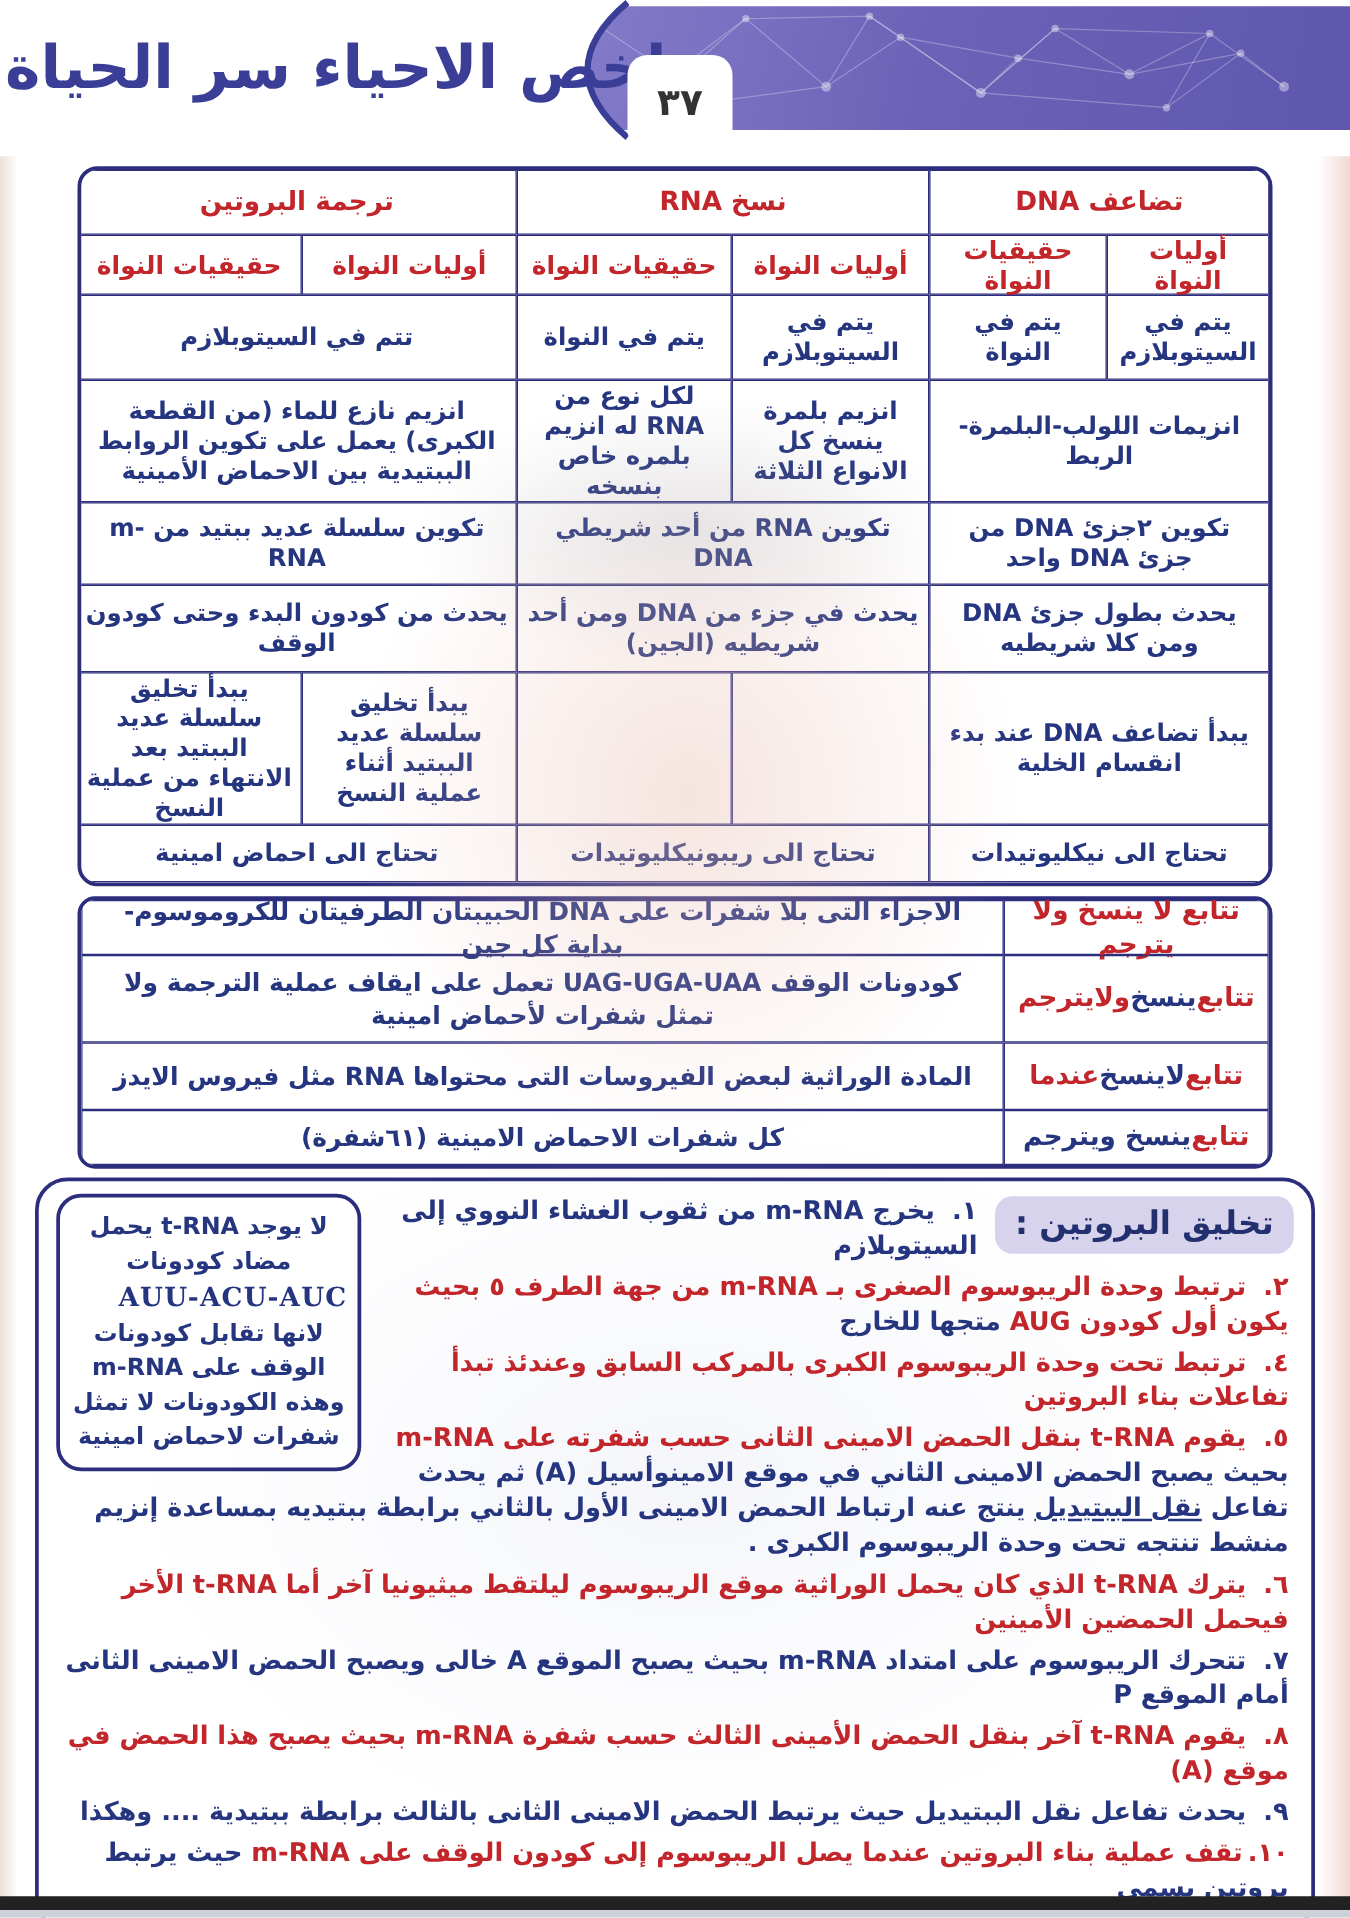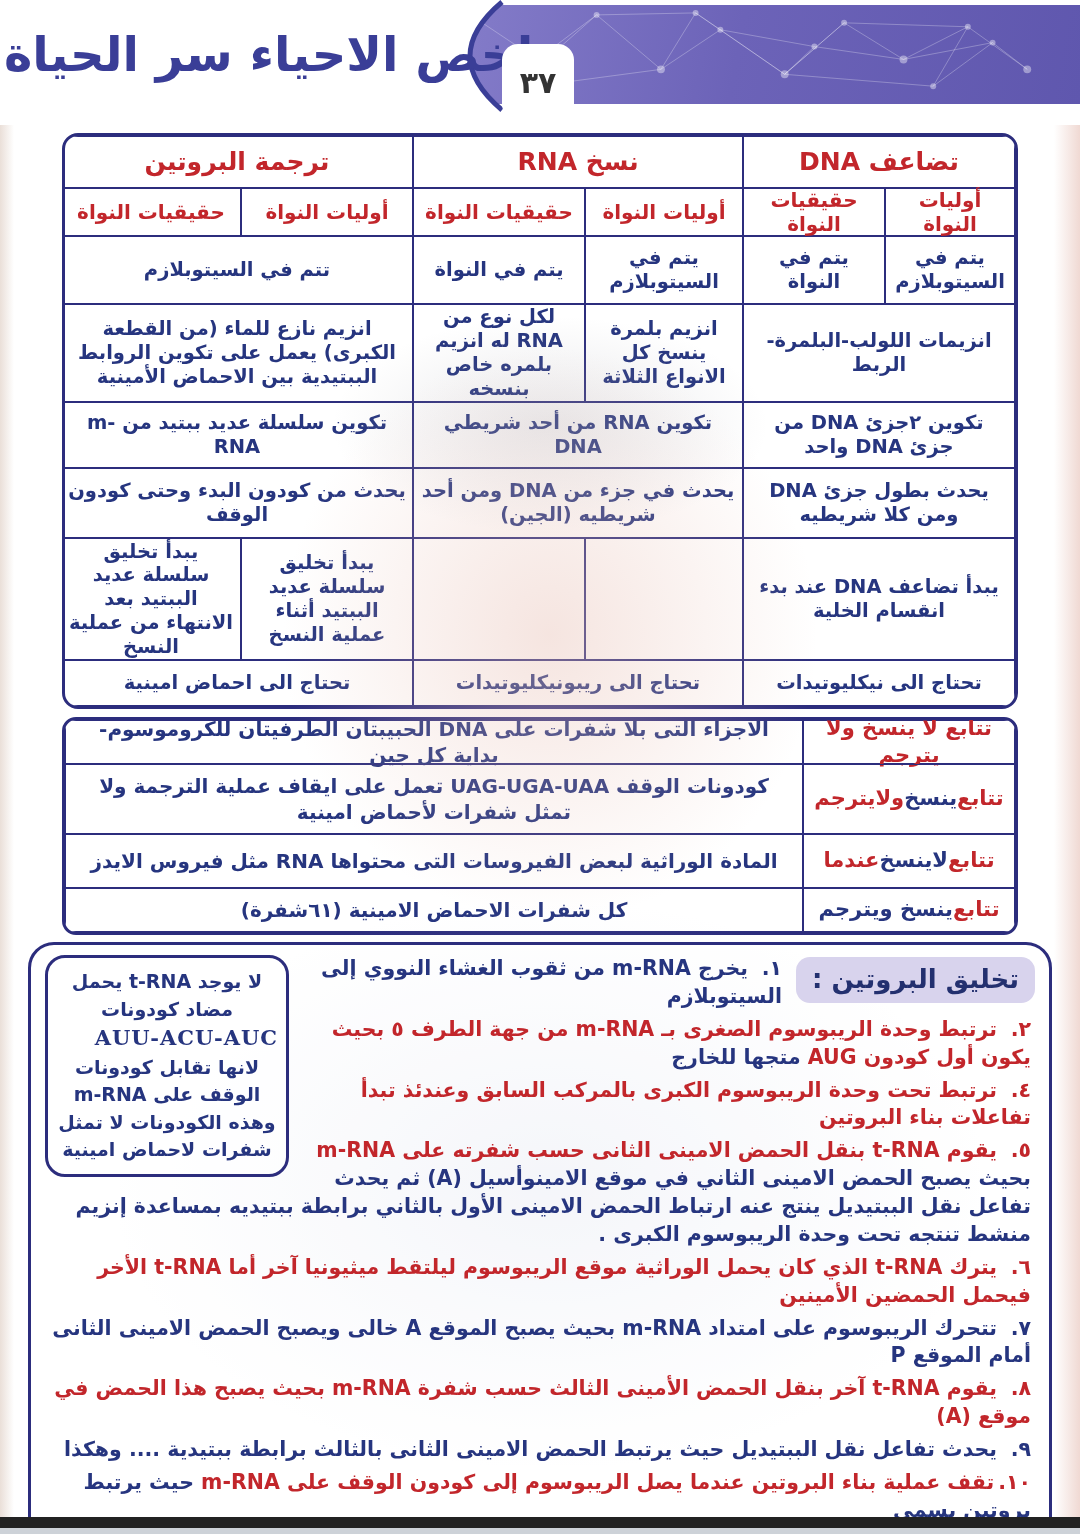--- a/index.html
+++ b/index.html
@@ -15,21 +15,21 @@
   .page{position:relative;width:1080px;height:1534px;margin:0 auto;background:#fff;overflow:hidden;}
 
   
   .hdr{position:relative;height:125px;background:#fff;direction:ltr;}
   .hdr-purple{position:absolute;left:458px;right:0;top:5px;height:99px;
     background:linear-gradient(100deg,var(--purple1) 0%,#6c63b8 45%,var(--purple2) 100%);}
   .hdr-net{position:absolute;left:458px;right:0;top:5px;height:99px;}
   .bracket{position:absolute;left:416px;top:0px;width:90px;height:112px;}
   .hdr-title{position:absolute;left:4px;top:26px;width:440px;text-align:center;
     font-size:48px;font-weight:bold;color:#3a3e97;white-space:nowrap;letter-spacing:-1px;}
-  .page-num{position:absolute;left:502px;top:44px;width:72px;height:76px;background:#fff;
+  .page-num{position:absolute;left:502px;top:44px;width:84px;height:76px;background:#fff;
     border-radius:16px;display:flex;align-items:center;justify-content:center;
     font-size:30px;font-weight:bold;color:#333;}
   
   .edge-right{position:absolute;right:0;top:125px;bottom:16px;width:26px;
     background:linear-gradient(90deg,rgba(243,220,214,0),#f0d9d3);}
   .edge-left{position:absolute;left:0;top:125px;bottom:16px;width:14px;
     background:linear-gradient(270deg,rgba(240,226,220,0),#eadfd8);}
   .strip-dark{position:absolute;left:0;right:0;bottom:6px;height:11px;background:#222;}
   .strip-light{position:absolute;left:0;right:0;bottom:0;height:6px;background:#cdd2d8;}
 
@@ -44,21 +44,21 @@
   .content{position:relative;padding:8px 0 0 0;}
 
   
   .t1{width:956px;margin:0 auto;display:grid;
     grid-template-columns:130px 142px 158px 172px 172px 180px;
     grid-template-rows:52px 48px 68px 98px 66px 70px 122px 46px;
     border:3px solid var(--bord);border-radius:16px;overflow:hidden;background:rgba(255,255,255,.55);}
   .t1 .cell{border:1.2px solid var(--bord);display:flex;align-items:center;justify-content:center;
     text-align:center;padding:3px 6px;color:var(--navy);font-weight:bold;font-size:19.5px;line-height:1.22;}
   .t1 .sp2{grid-column:span 2;}
-  .t1 .ghead{color:var(--red);font-size:25px;}
+  .t1 .ghead{color:var(--red);font-size:21px;}
   .t1 .shead{color:var(--red);font-size:20px;}
 
   
   .t2{width:956px;margin:8px auto 0;display:grid;
     grid-template-columns:212px 1fr;
     grid-template-rows:44px 70px 54px 44px;
     border:3px solid var(--bord);border-radius:14px;overflow:hidden;background:rgba(255,255,255,.55);}
   .t2 .cell{border:1.2px solid var(--bord);display:flex;align-items:center;justify-content:center;
     text-align:center;padding:2px 10px;font-weight:bold;color:var(--navy);font-size:20px;line-height:1.3;}
   .t2 .lab{font-size:21px;}
@@ -70,21 +70,21 @@
     padding:7px 16px 9px;color:#23306f;font-weight:bold;font-size:26px;}
   .notebox{float:left;width:244px;margin:2px 14px 8px 2px;border:3px solid var(--bord);
     border-radius:20px;padding:10px 8px;text-align:center;color:var(--navy);font-weight:bold;
     font-size:19px;line-height:1.45;background:rgba(255,255,255,.6);}
   .notebox .codons{font-family:"DejaVu Serif",serif;font-size:21px;letter-spacing:1px;text-align:right;}
   .steps{padding:2px 6px 0 4px;}
   .step{font-weight:bold;font-size:20.5px;line-height:1.36;margin-bottom:5px;}
   .step .num{display:inline-block;min-width:30px;margin-left:4px;}
   .red{color:var(--red);}
   .blue{color:var(--navy);}
-  .u{}
+  .u{text-decoration:underline;}
 </style>
 </head>
 <body>
 
 <div class="page">
 
   <div class="hdr">
     <div class="hdr-purple"></div>
     <svg class="hdr-net" viewBox="0 0 600 100" preserveAspectRatio="none">
       <g stroke="rgba(255,255,255,.28)" stroke-width="1" fill="none">

